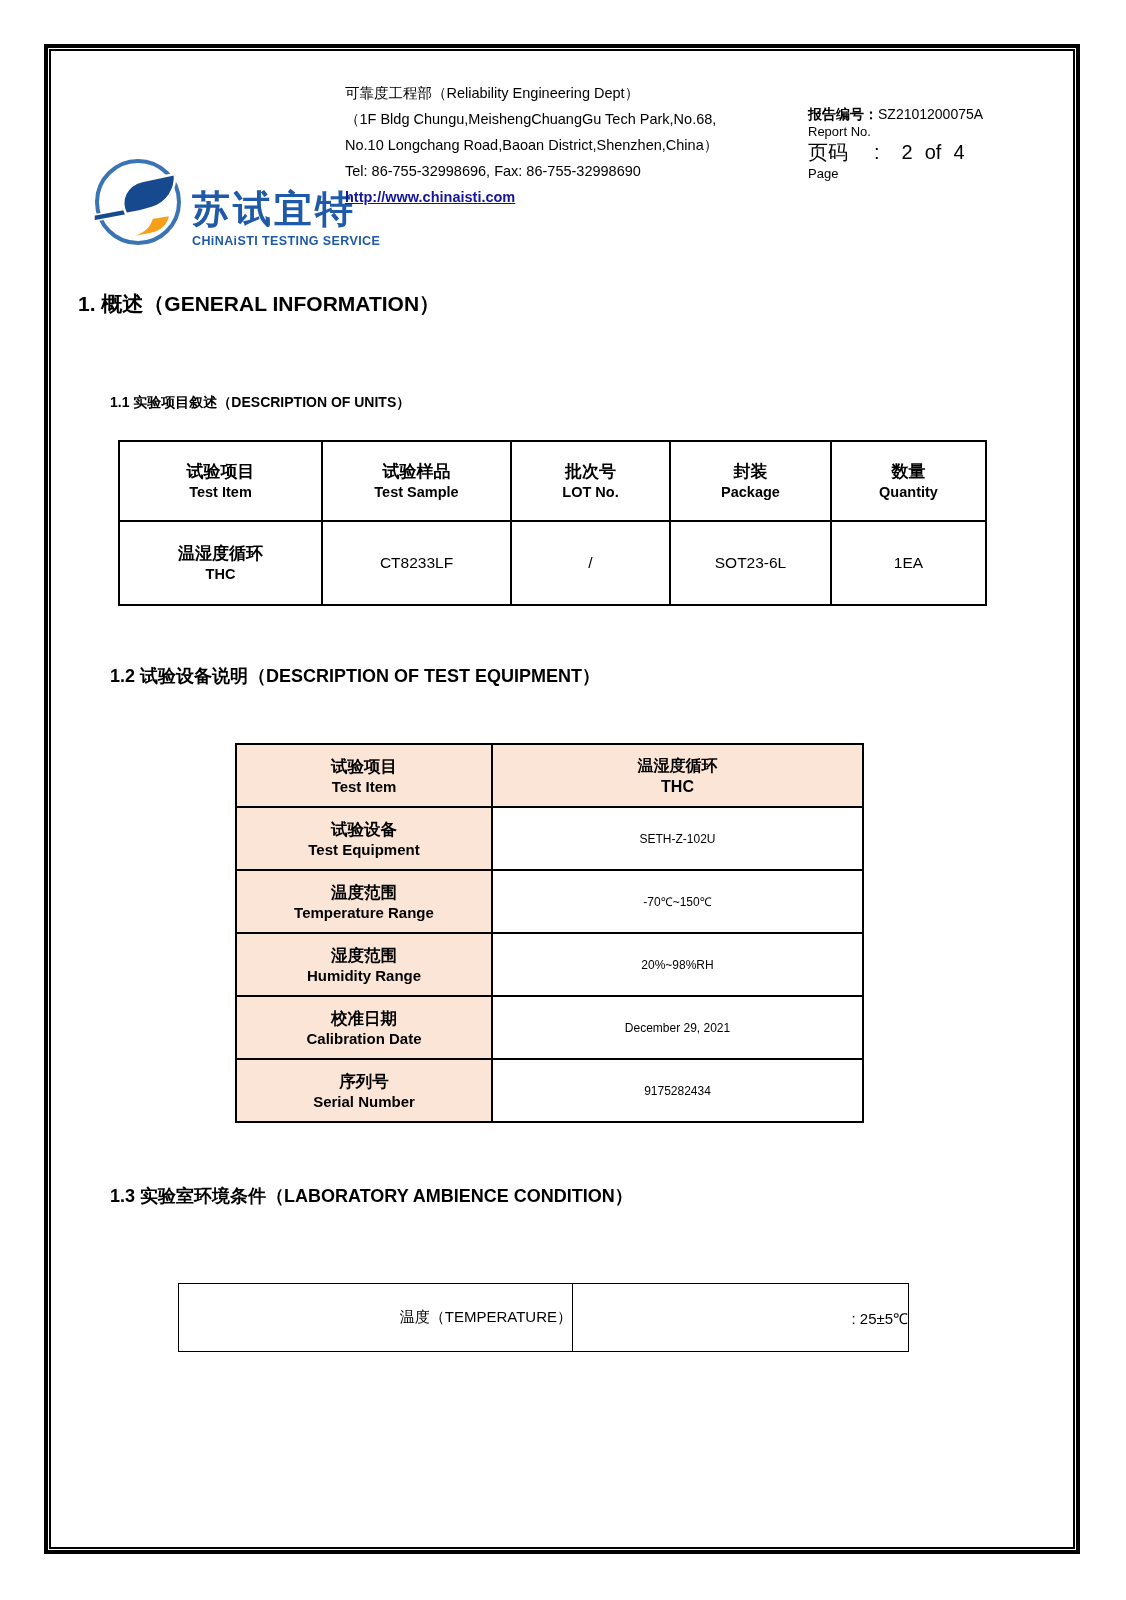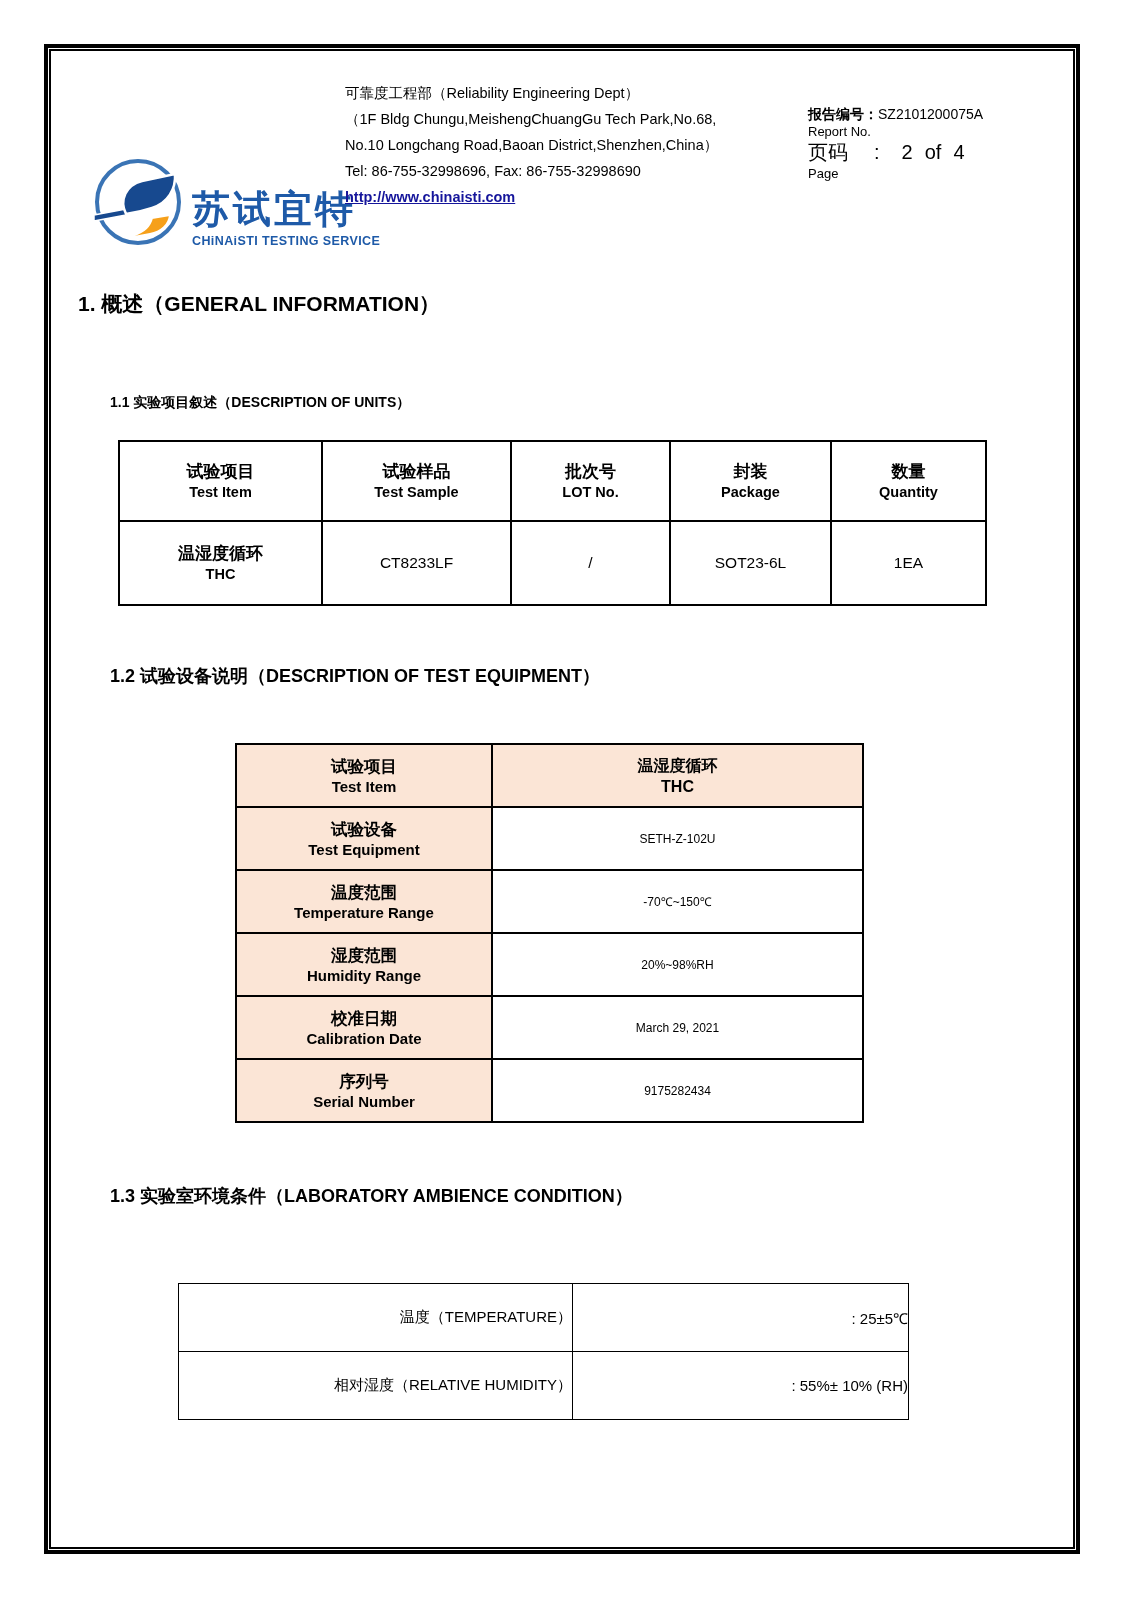--- a/index.html
+++ b/index.html
@@ -183,21 +183,21 @@
         <div class="lab-cn">湿度范围</div>
         <div class="lab-en">Humidity Range</div>
       </td>
       <td class="val">20%~98%RH</td>
     </tr>
     <tr>
       <td class="peach">
         <div class="lab-cn">校准日期</div>
         <div class="lab-en">Calibration Date</div>
       </td>
-      <td class="val">March 29, 2021</td>
+      <td class="val">December 29, 2021</td>
     </tr>
     <tr>
       <td class="peach">
         <div class="lab-cn">序列号</div>
         <div class="lab-en">Serial Number</div>
       </td>
       <td class="val">9175282434</td>
     </tr>
   </tbody>
     </table>
@@ -207,19 +207,15 @@
   <table class="t3">
     <colgroup>
         <col style="width:394px">
         <col style="width:336px">
       </colgroup>
     <tbody>
         <tr>
       <td>温度（TEMPERATURE）</td>
       <td>: 25±5℃</td>
     </tr>
-    <tr>
-      <td>相对湿度（RELATIVE HUMIDITY）</td>
-      <td>: 55%± 10% (RH)</td>
-    </tr>
   </tbody>
     </table>
 </div>
 
 </body></html>

